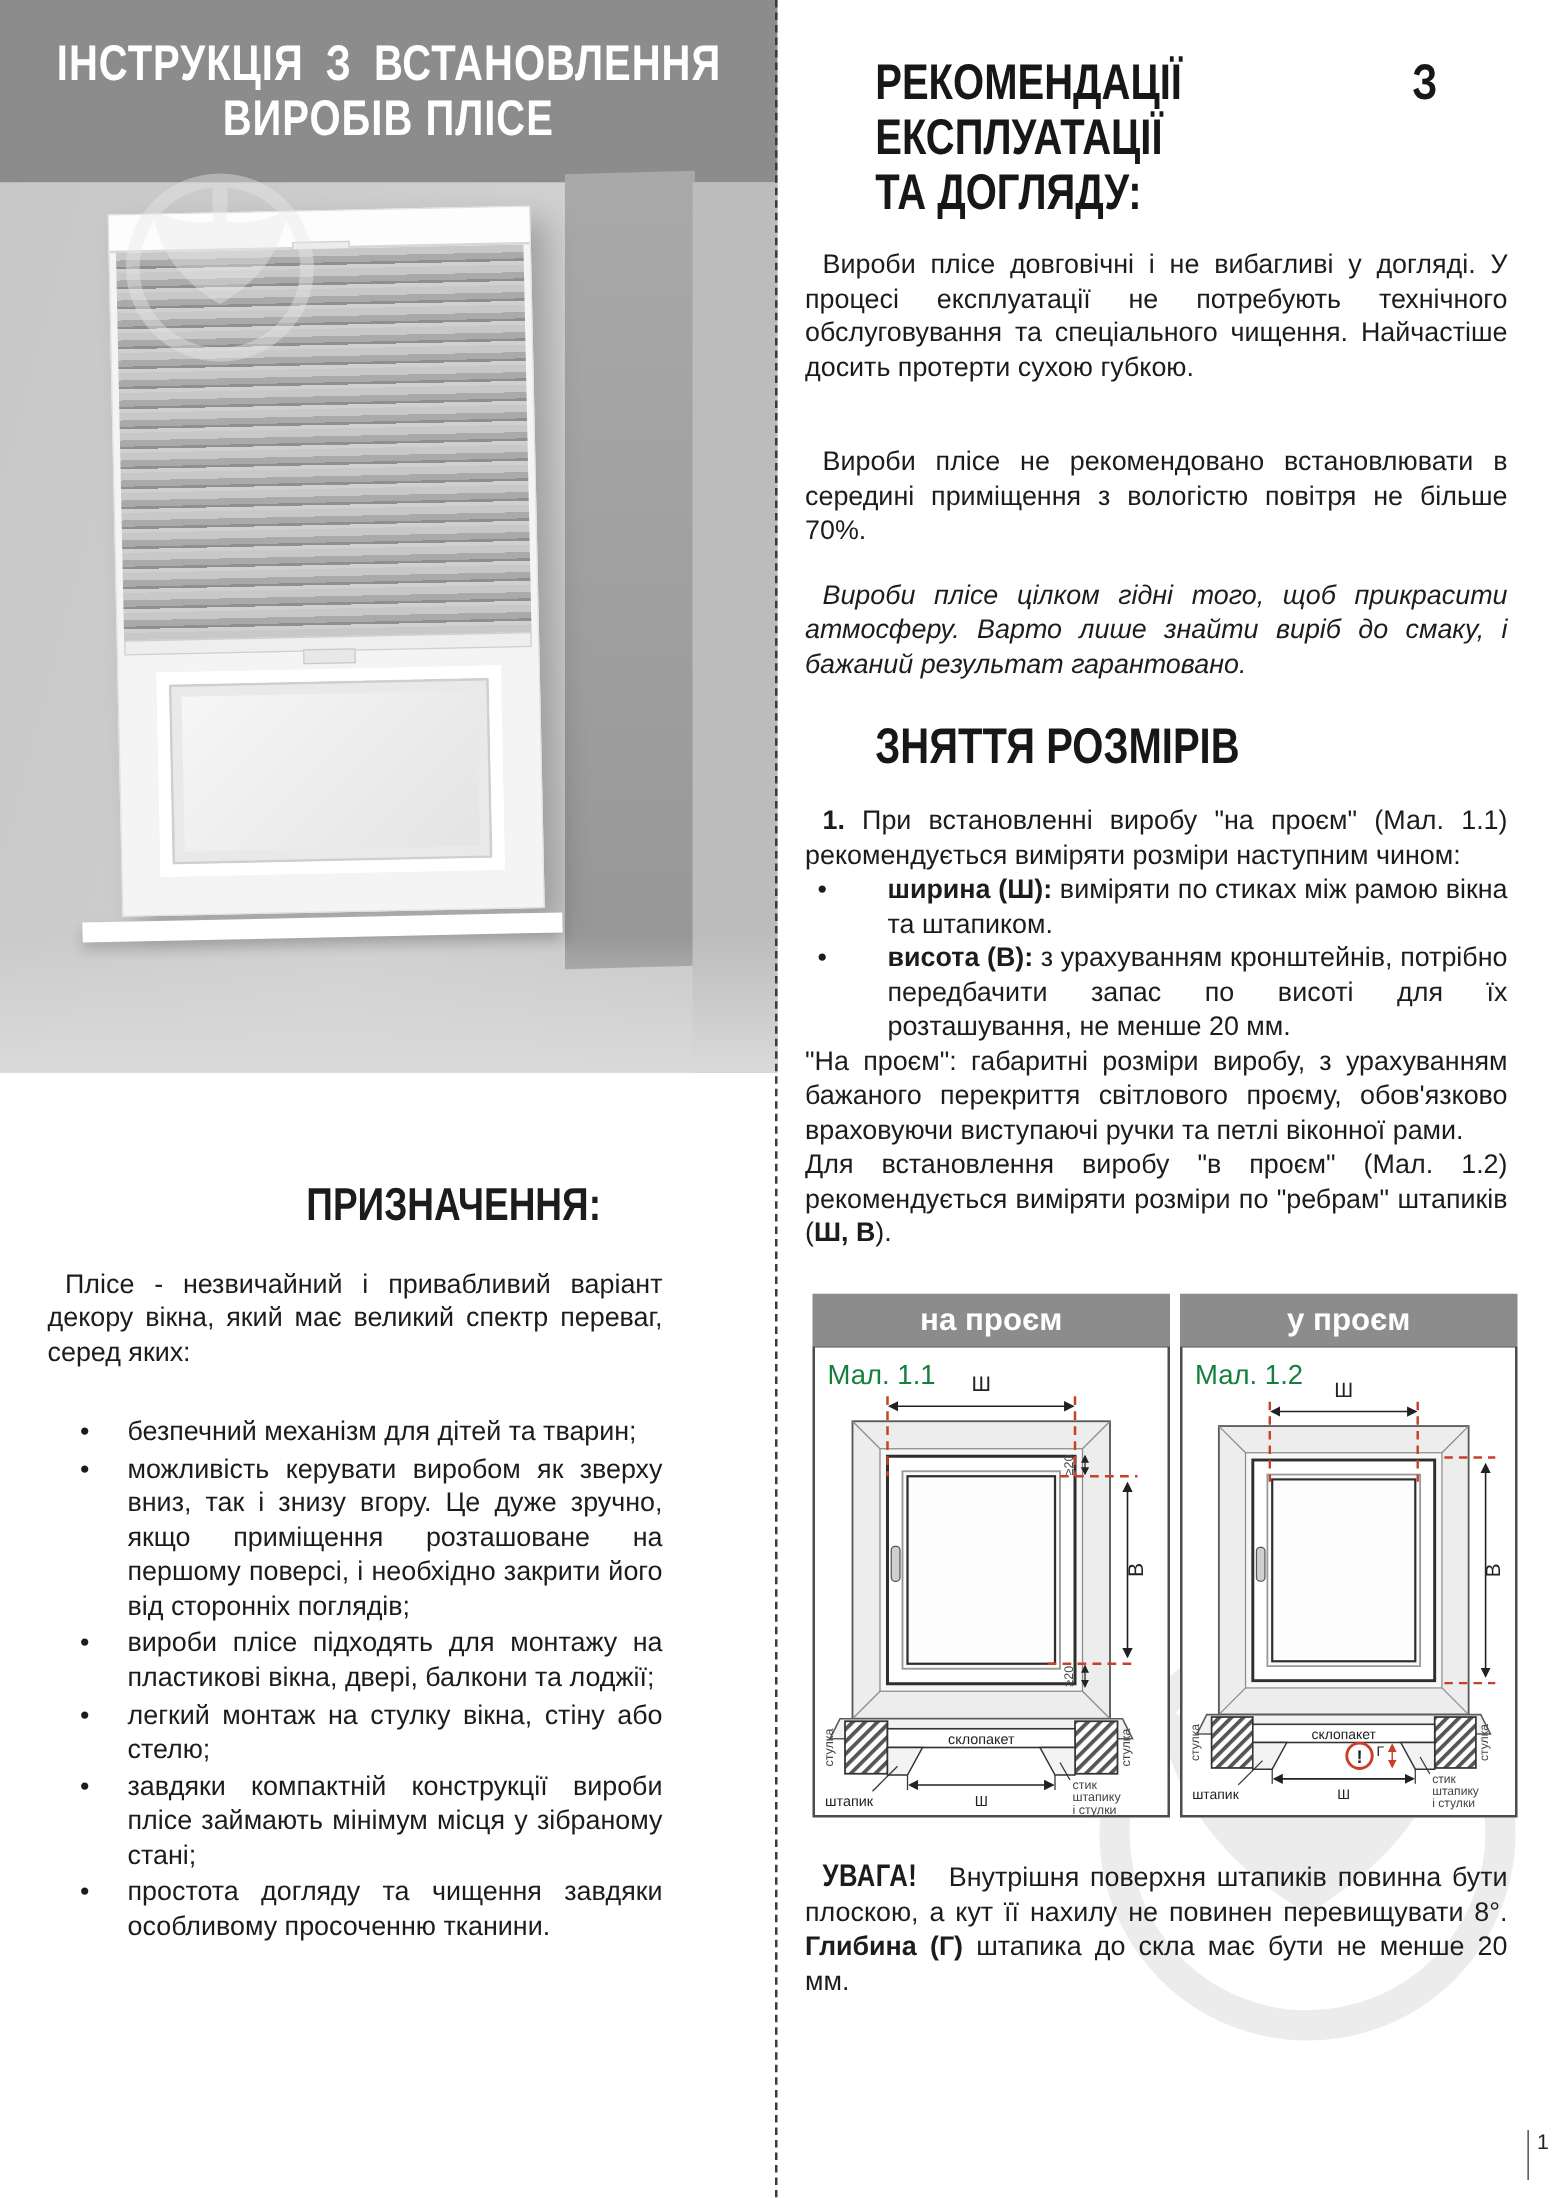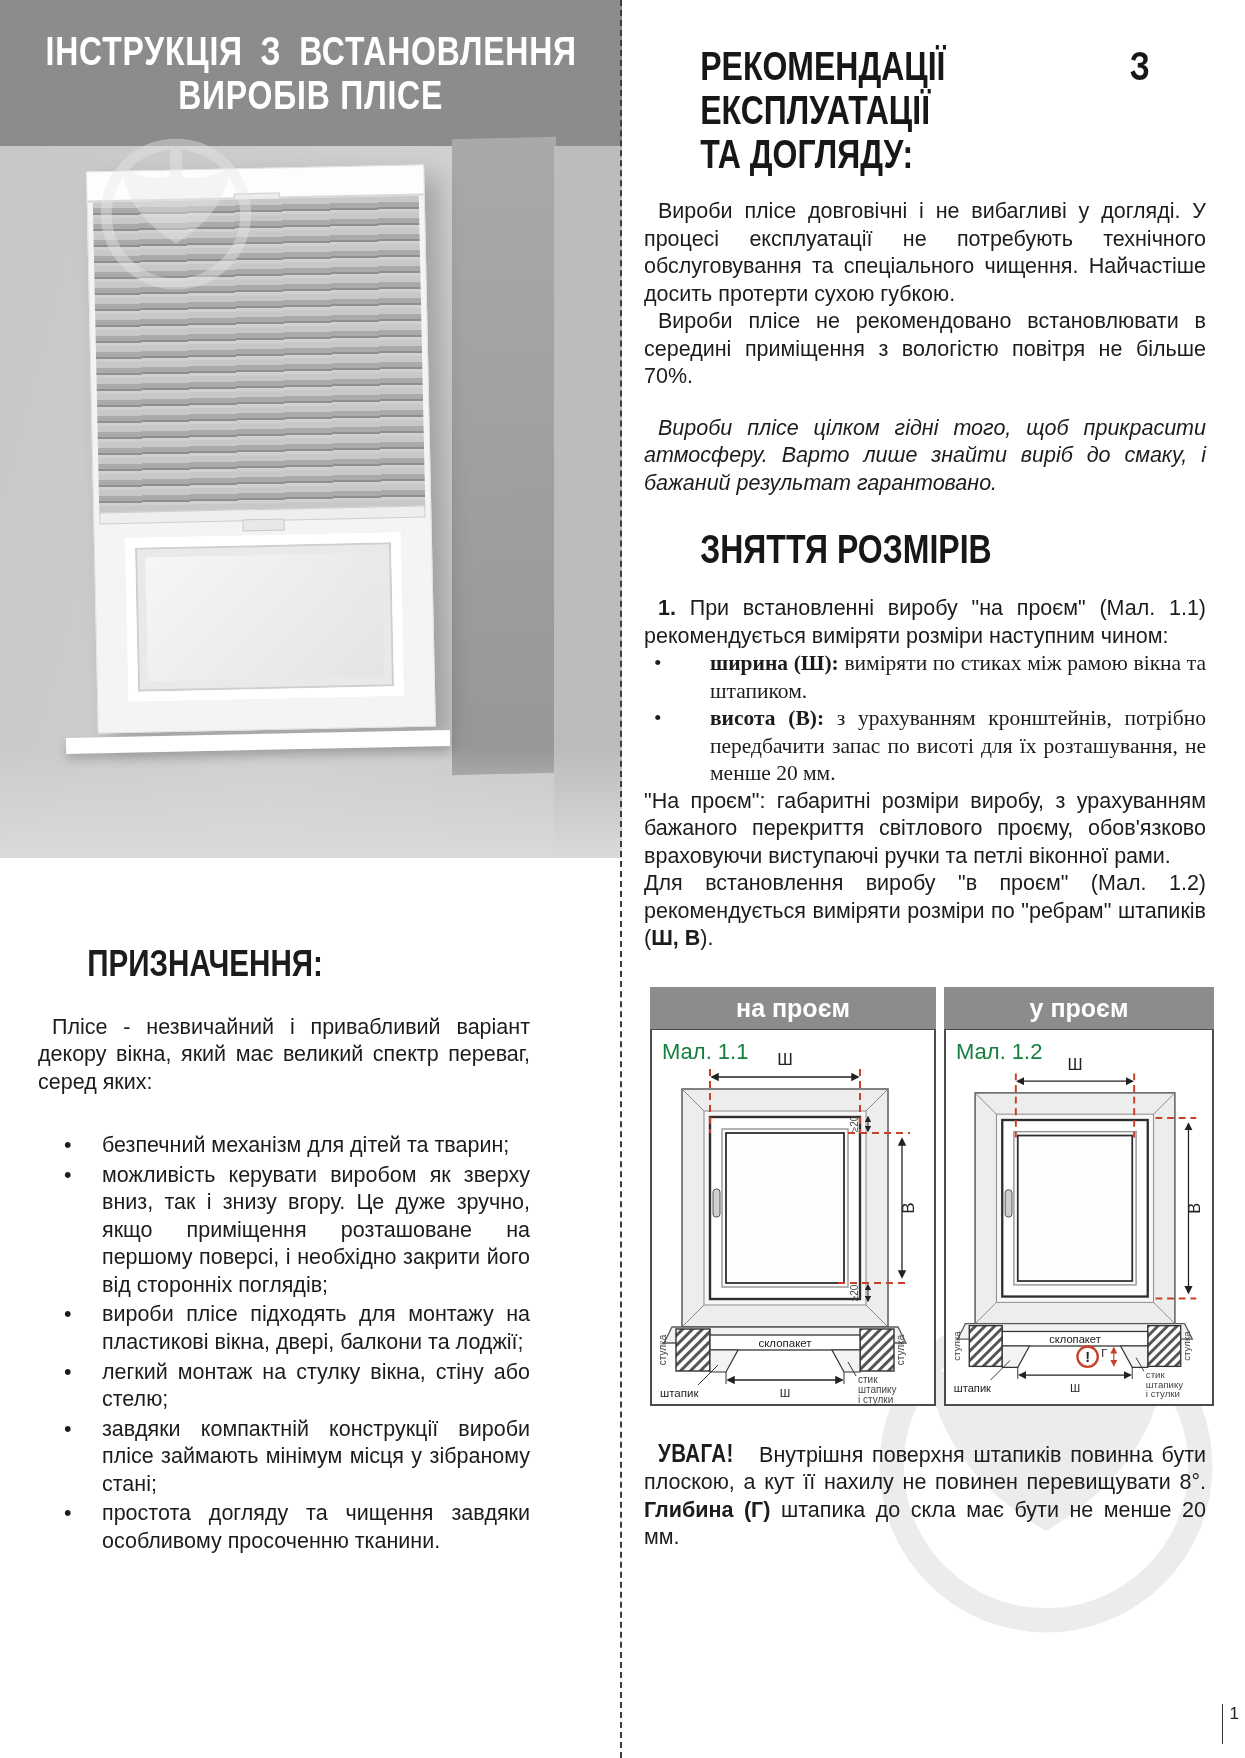--- a/index.html
+++ b/index.html
@@ -32,38 +32,38 @@
   .glass{position:absolute;left:10px;right:10px;top:10px;bottom:10px;background:linear-gradient(135deg,#f6f6f6,#e4e4e4);}
   .sill{position:absolute;left:66px;top:588px;width:384px;height:16px;background:#ffffff;
         box-shadow:0 6px 10px rgba(0,0,0,.18);transform:rotate(-1.2deg);z-index:3;}
   .wm-photo{position:absolute;left:92px;top:-16px;z-index:4;opacity:.42;color:#e8e8e8;}
   
   .divider{position:absolute;left:620px;top:0;height:1758px;width:0;border-left:2.5px dashed #3c3c3c;}
   .pagenum{position:absolute;right:6px;bottom:14px;display:flex;align-items:flex-start;gap:7px;font-size:17px;color:#222;}
   .pagenum .rule{width:0;height:40px;border-left:1.5px solid #333;}
   
   .left-text{position:absolute;left:38px;top:945px;width:492px;font-size:21.5px;line-height:1.28;text-align:justify;}
-  .h-purpose{font-size:37px;line-height:1.05;margin:0 0 30px;text-align:left;}
+  .h-purpose{font-size:37px;line-height:1.05;margin:0 0 30px;text-align:right;}
   .left-text p.intro{margin:0;text-indent:14px;}
   ul.plain{list-style:none;margin:36px 0 0;padding:0;}
   ul.plain li{position:relative;padding-left:64px;margin:0 0 2px;}
   ul.plain li::before{content:"•";position:absolute;left:26px;top:0;}
   
   .wm-big{position:absolute;left:860px;top:1280px;z-index:0;opacity:.5;color:#dadada;}
   .right-col{position:absolute;left:644px;top:0;width:562px;font-size:21.5px;line-height:1.28;
         text-align:justify;z-index:1;}
   .h-care{margin:44px 0 0;}
   .h-care .cond,.h-sizing .cond{font-size:40px;line-height:1.1;color:#171717;}
   .right-col p{margin:0;}
-  .right-col p.ind{text-indent:14px;}
+  .right-col p.ind{text-indent:14px;margin-top:48px;}
   .mt22{margin-top:22px!important;} .mt24{margin-top:24px!important;} .mt30{margin-top:30px!important;}
   .italic{font-style:italic;}
   .h-sizing{margin:30px 0 0;}
   .num,.blead{font-weight:700;}
-  ul.sizing{list-style:none;margin:0;padding:0;font-family:Liberation Serif, serif;}
+  ul.sizing{list-style:none;margin:0;padding:0;}
   ul.sizing li{position:relative;padding-left:66px;margin:0;}
   ul.sizing li::before{content:"•";position:absolute;left:10px;top:0;}
   .att-lead{display:inline-block;font-weight:700;transform:scaleX(.82);transform-origin:left bottom;
         font-size:25px;letter-spacing:.5px;}
   
   .diagrams{position:relative;margin-top:34px;height:420px;text-align:left;}
   .panel{position:absolute;top:0;}
   .panel-1{left:6px;width:286px;} .panel-2{left:300px;width:270px;}
   .panel-header{height:42px;background:#8c8c8c;color:#fff;font-weight:700;font-size:25px;
         display:flex;align-items:center;justify-content:center;}

